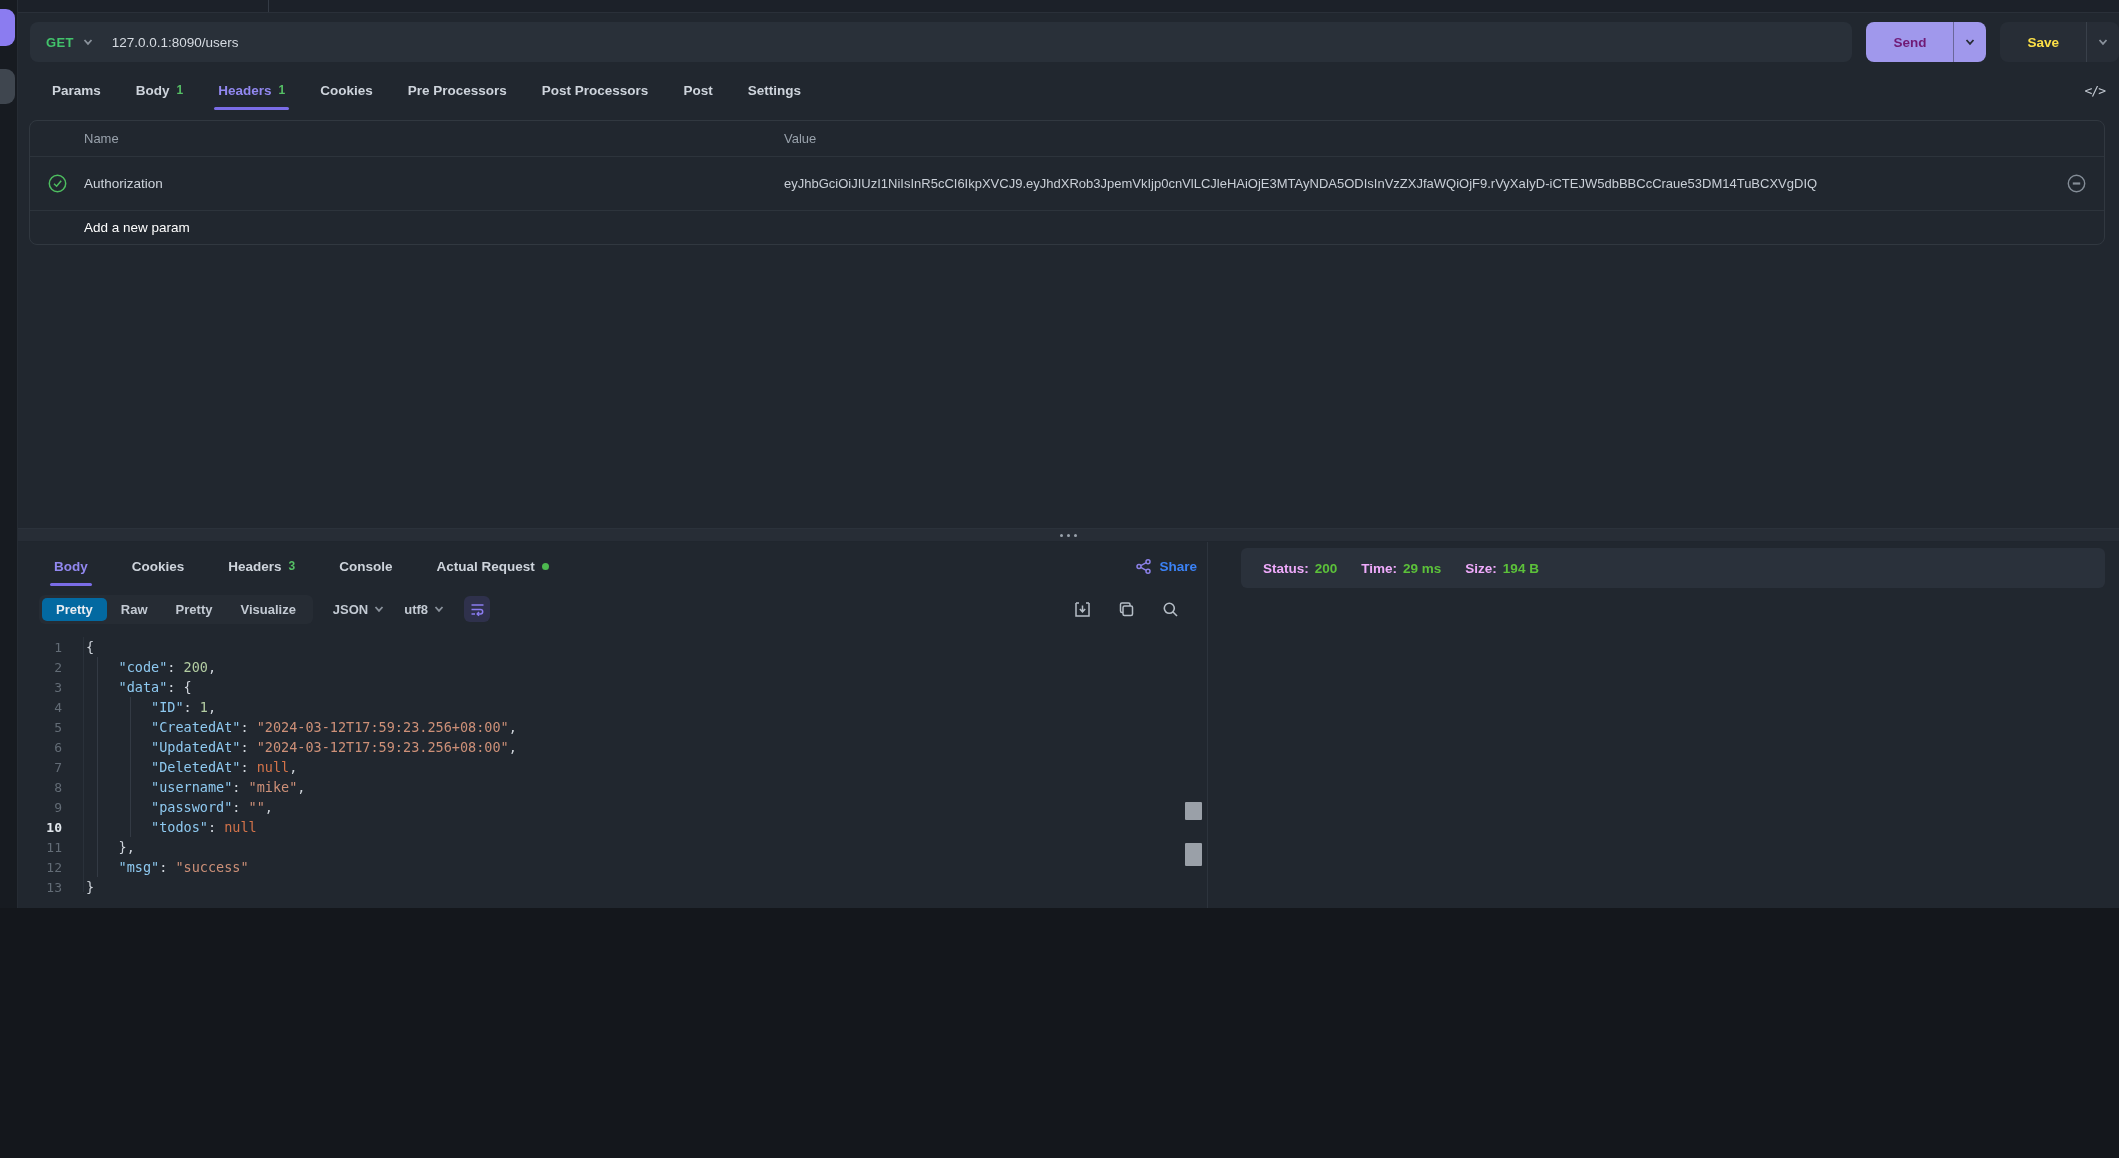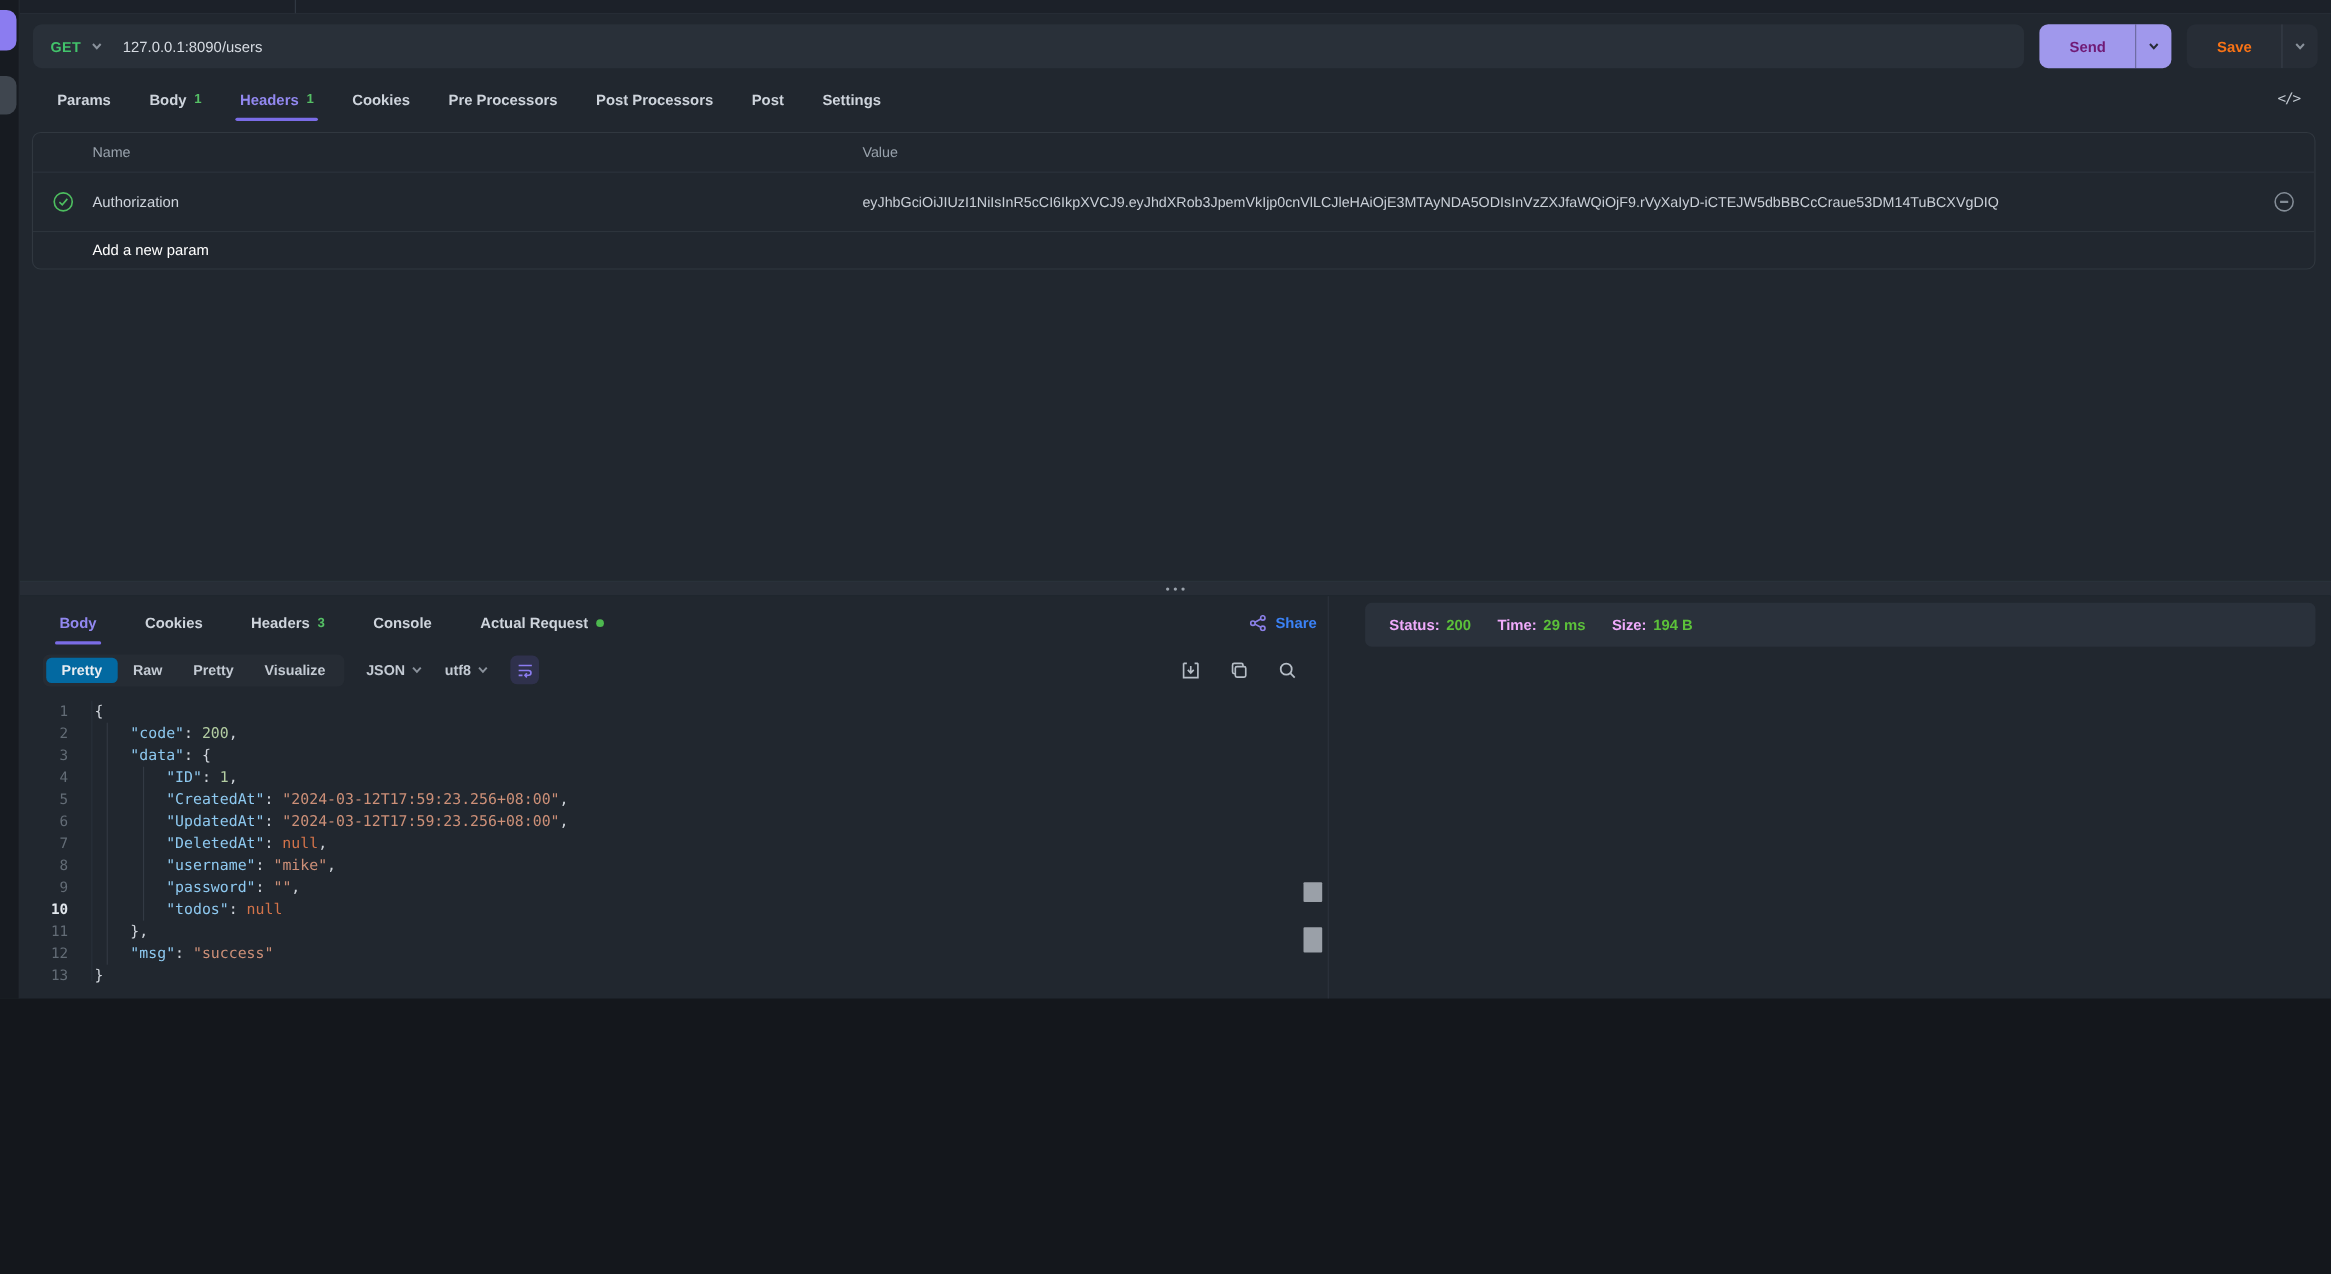--- a/index.html
+++ b/index.html
@@ -24,24 +24,24 @@
   .url-bar { flex:1; height:40px; background:#293039; border-radius:8px; display:flex; align-items:center; padding:0 16px; gap:9px; min-width:0; }
   .method { color:#42c36b; font-weight:bold; font-size:13px; letter-spacing:.3px; cursor:pointer; }
   .chev { width:10px; height:10px; stroke:#8a929c; stroke-width:1.8; fill:none; }
   .url-input { flex:1; background:transparent; border:none; outline:none; color:#d6dbe2; font-size:13.5px; font-family:inherit; margin-left:10px; }
   .btn { height:40px; border-radius:8px; display:flex; align-items:stretch; overflow:hidden; cursor:pointer; flex-shrink:0; }
   .btn .lbl { display:flex; align-items:center; padding:0 27px; font-size:13.5px; font-weight:bold; }
   .btn .dd { display:flex; align-items:center; justify-content:center; width:33px; }
   .btn-send { background:#a098ec; color:#701a75; }
   .btn-send .dd { border-left:1px solid rgba(40,44,56,.45); }
   .btn-send .chev { stroke:#272c35; }
-  .btn-save { background:#272d36; color:#f97316; margin-right:12px; }
+  .btn-save { background:#272d36; color:#fde047; margin-right:0; }
   .btn-save .dd { border-left:1px solid #39404a; }
 
-  .req-tabs { display:flex; align-items:center; height:44px; margin-top:6px; padding:0 28px 0 34px; gap:35px; flex-shrink:0; }
+  .req-tabs { display:flex; align-items:center; height:44px; margin-top:6px; padding:0 14px 0 34px; gap:35px; flex-shrink:0; }
   .rtab { position:relative; height:100%; display:flex; align-items:center; gap:7px; font-size:13.5px; font-weight:bold; color:#ced4dc; cursor:pointer; white-space:nowrap; }
   .badge { color:#55c065; font-size:12px; font-weight:bold; }
   .rtab.active { color:#9288f0; }
   .rtab.active::after { content:""; position:absolute; left:-4px; right:-4px; bottom:2px; height:3px; border-radius:2px; background:#7a6ce6; }
   .code-toggle { margin-left:auto; color:#c3cad2; font-family:"DejaVu Sans Mono",monospace; font-size:13px; cursor:pointer; letter-spacing:-1px; }
 
   .ptable { margin:8px 14px 0 11px; border:1px solid #313840; border-radius:8px; }
   .t-row { display:grid; grid-template-columns:54px 700px 1fr 56px; align-items:center; }
   .t-head { height:35px; color:#99a2ac; font-size:13px; }
   .t-head .c2, .t-body .c2 { padding-right:12px; }

